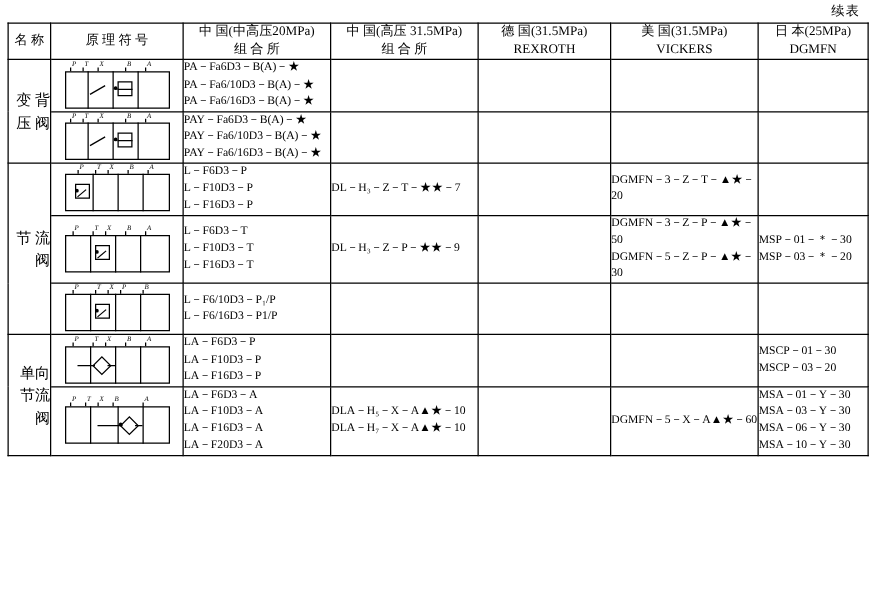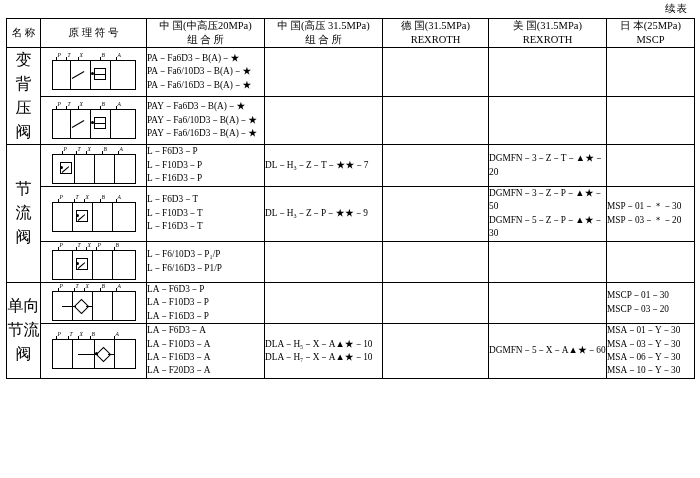--- a/index.html
+++ b/index.html
@@ -42,22 +42,22 @@
     font-weight: normal;
   }
   .hdr {
     text-align: center;
     font-size: 10.5px;
     line-height: 1.35;
     padding: 4px 2px;
     height: 26px;
   }
   .catcell {
-    text-align: center;
-    font-size: 16px;
+    text-align: right;
+    font-size: 12px;
     line-height: 1.5;
     width: 28px;
   }
   .catcell span {
     display: block;
   }
   .symcell {
     width: 100px;
     padding: 4px 2px;
     text-align: center;
@@ -166,23 +166,23 @@
       <tr>
         <th class="hdr">名 称</th>
         <th class="hdr">原 理 符 号</th>
         <th class="hdr" style="white-space:pre-line">中 国(中高压20MPa)
 组 合 所</th>
         <th class="hdr" style="white-space:pre-line">中 国(高压 31.5MPa)
 组 合 所</th>
         <th class="hdr" style="white-space:pre-line">德 国(31.5MPa)
 REXROTH</th>
         <th class="hdr" style="white-space:pre-line">美 国(31.5MPa)
-REXROTH</th>
+VICKERS</th>
         <th class="hdr" style="white-space:pre-line">日 本(25MPa)
-MSCP</th>
+DGMFN</th>
       </tr>
     </thead>
 
     <tbody>
 
       <tr>
         <td class="catcell" rowspan="2">
           <span>变 背 压 阀</span>
         </td>
         <td class="symcell">

